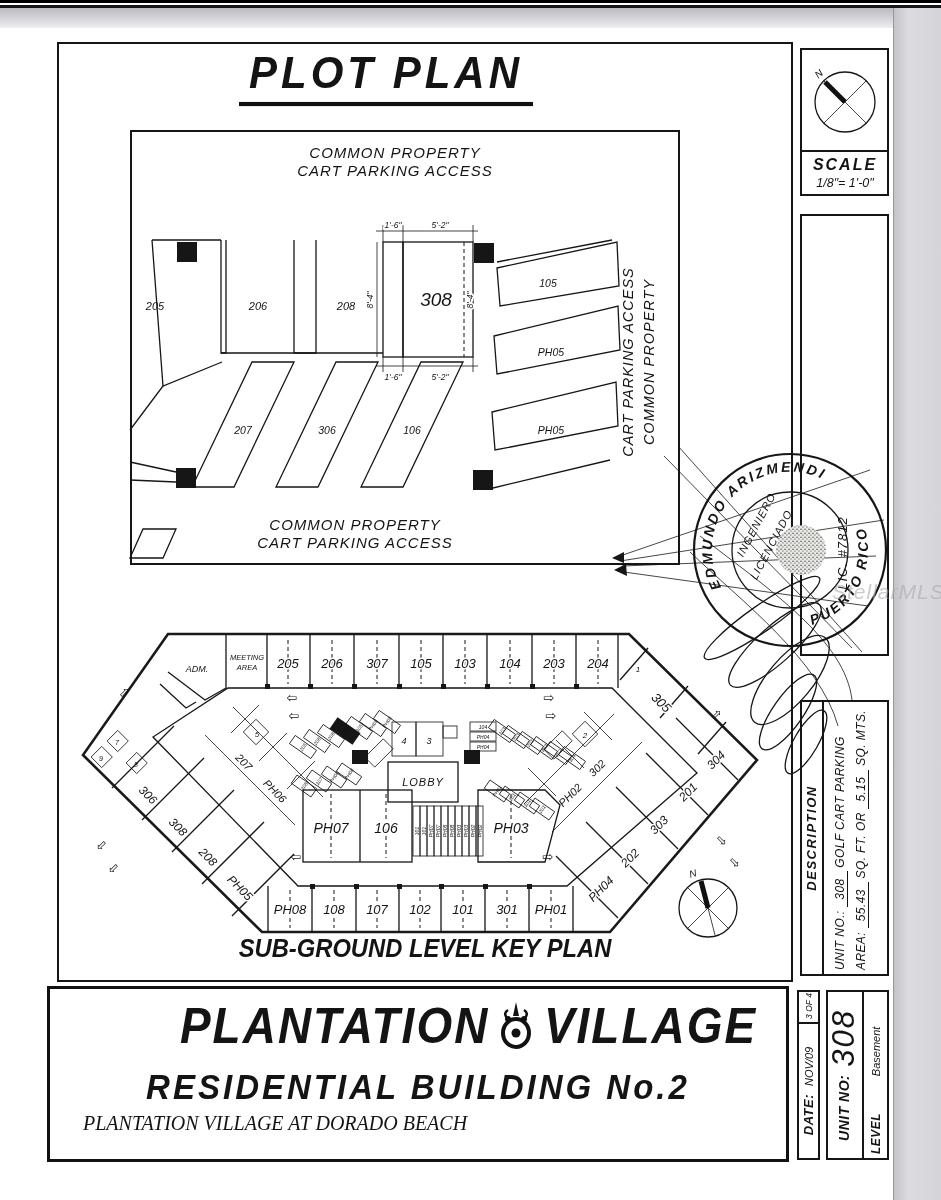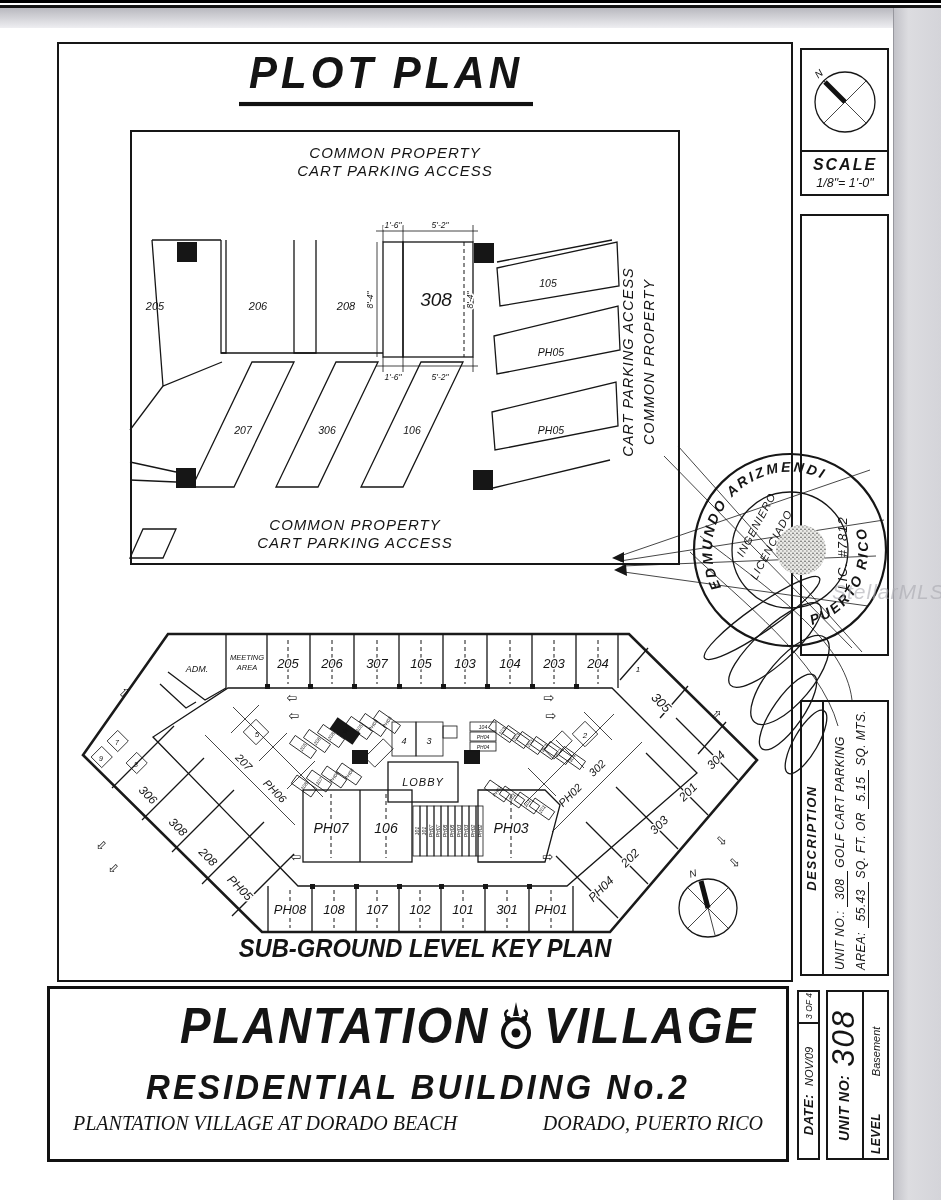--- a/index.html
+++ b/index.html
@@ -22,21 +22,21 @@
   
   .descline{font-size:12px;letter-spacing:.4px;white-space:nowrap;}
   .uline{border-bottom:1.5px solid #141414;padding:0 7px;}
   
   #titleblock{left:47px;top:986px;width:742px;height:176px;border:3px solid #111;box-sizing:border-box;}
   #tb-line1{left:47px;top:1000px;width:844px;display:flex;justify-content:center;align-items:center;gap:12px;}
   #tb-line1 .big{font-size:45px;font-weight:bold;letter-spacing:2px;transform:scale(1.02,1.12);white-space:nowrap;}
   #tb-line2{left:47px;top:1068px;width:742px;text-align:center;font-size:33px;font-weight:bold;
       letter-spacing:3px;transform:scaleY(1.08);white-space:nowrap;}
   #tb-line3{left:47px;top:1112px;width:742px;display:flex;justify-content:space-between;
-      padding:0 26px;box-sizing:border-box;font-family:"Liberation Serif",serif;font-size:20px;}
+      padding:0 36px;box-sizing:border-box;font-family:"Liberation Serif",serif;font-size:20px;}
   #watermark{left:832px;top:580px;font-size:21px;color:#a9a9b0;opacity:.6;letter-spacing:1px;z-index:7;}
   svg#ink{position:absolute;left:0;top:0;z-index:5;pointer-events:none;}
   svg#ink text{font-family:"Liberation Sans","DejaVu Sans",sans-serif;fill:#141414;}
   .s{stroke:#161616;fill:none;stroke-width:1.3px;}
   .s08{stroke:#161616;fill:none;stroke-width:.8px;}
   .s2{stroke:#161616;fill:none;stroke-width:2.2px;}
   .s3{stroke:#1a1a1a;fill:none;stroke-width:2.6px;}
   .dash{stroke:#161616;fill:none;stroke-width:1px;stroke-dasharray:4 3;}
   .sq{fill:#161616;stroke:none;}
   .halo{stroke:#fff;stroke-width:3px;paint-order:stroke;}
@@ -111,21 +111,20 @@
     <circle cx="10" cy="19" r="3" fill="#111"></circle>
     <circle cx="26" cy="19" r="3" fill="#111"></circle>
     <ellipse cx="18" cy="33" rx="13" ry="14" fill="none" stroke="#111" stroke-width="4"></ellipse>
     <circle cx="18" cy="33" r="4.5" fill="#111"></circle>
   </svg>
   <span class="big">VILLAGE</span>
 </div>
 <div class="abs" id="tb-line2">RESIDENTIAL BUILDING No.2</div>
 <div class="abs" id="tb-line3">
   <span>PLANTATION VILLAGE AT DORADO BEACH</span>
-  <span>DORADO, PUERTO RICO</span>
 </div>
 
 <div class="abs" id="watermark">StellarMLS</div>
 
 <svg id="ink" width="941" height="1200" viewBox="0 0 941 1200">
   <defs>
     <pattern id="hatchD" width="6" height="6" patternUnits="userSpaceOnUse" patternTransform="rotate(45)">
       <rect width="6" height="6" fill="#fff"></rect>
           <line x1="0" y1="0" x2="0" y2="6" stroke="#222" stroke-width="1.6"></line>
     </pattern>

